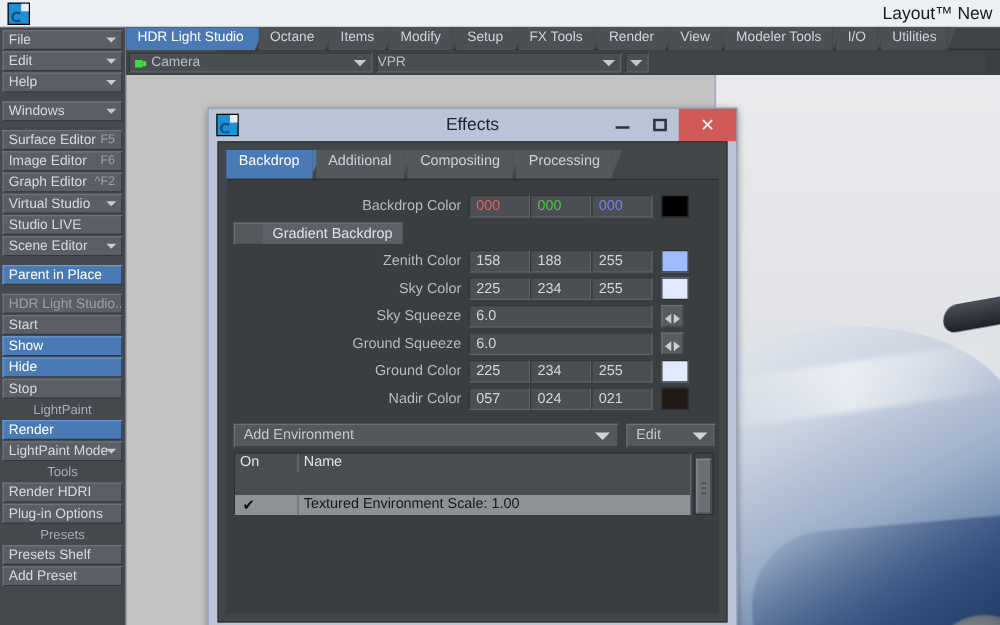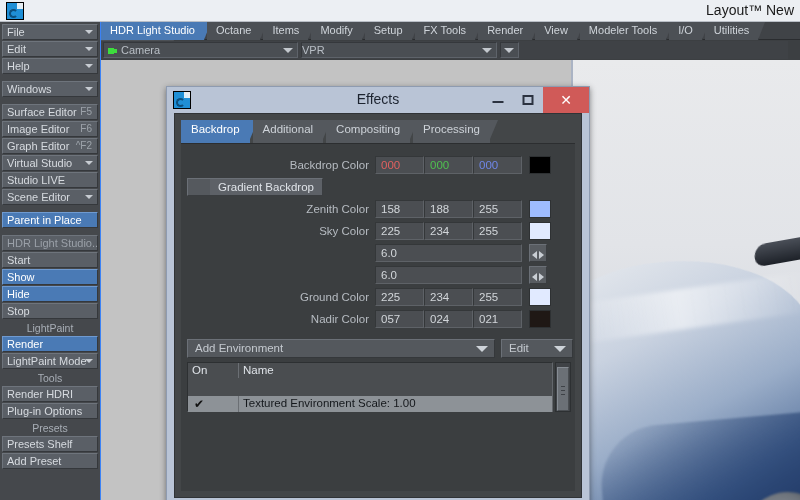--- a/index.html
+++ b/index.html
@@ -594,28 +594,30 @@
 
         <div class="row" style="top:78px;">
           <div class="rlabel">Sky Color</div>
           <div class="numfield" style="left:194px;width:49px;">225</div>
           <div class="numfield" style="left:243px;width:49px;">234</div>
           <div class="numfield" style="left:292px;width:49px;">255</div>
           <div class="swatch" style="left:348px;background:#e1eaff;"></div>
         </div>
 
         <div class="row" style="top:100px;">
+          <div class="rlabel">Sky Squeeze</div>
           <div class="numfield" style="left:194px;width:147px;">6.0</div>
           <div class="spin" style="left:348px;">
             <i class="la"></i>
             <i class="ra"></i>
           </div>
         </div>
 
         <div class="row" style="top:122px;">
+          <div class="rlabel">Ground Squeeze</div>
           <div class="numfield" style="left:194px;width:147px;">6.0</div>
           <div class="spin" style="left:348px;">
             <i class="la"></i>
             <i class="ra"></i>
           </div>
         </div>
 
         <div class="row" style="top:144px;">
           <div class="rlabel">Ground Color</div>
           <div class="numfield" style="left:194px;width:49px;">225</div>

